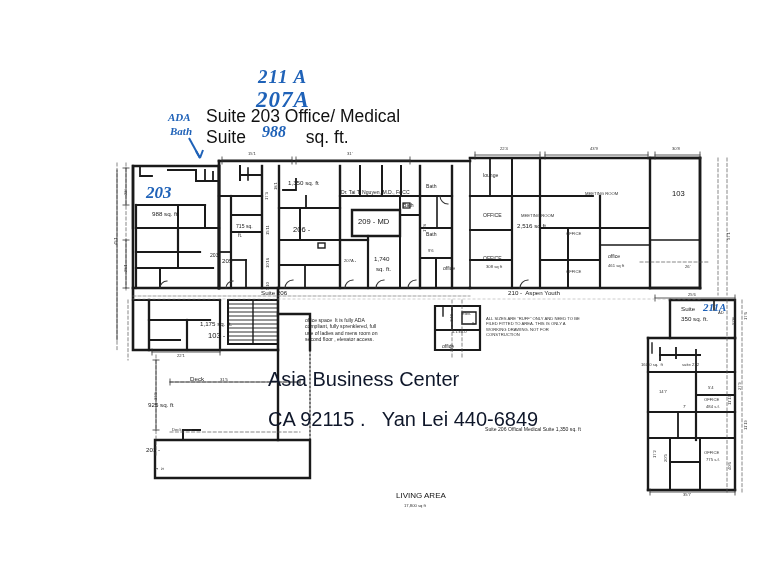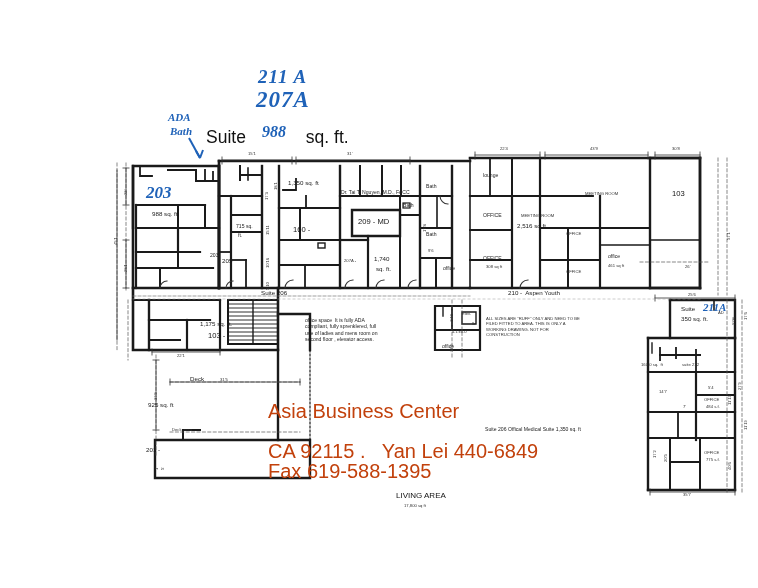--- a/index.html
+++ b/index.html
@@ -7,21 +7,21 @@
     width:758px;height:588px;
     background:#ffffff;
     font-family:"Liberation Sans", sans-serif;
     overflow:hidden;
     position:relative;
   }
   #sheet{position:absolute;left:0;top:0;width:758px;height:440px;padding-left:31px;}
   .t{position:absolute;white-space:pre;color:#111;line-height:1.05;}
   .blue{color:#1f62b8;font-family:"Liberation Serif",serif;font-weight:bold;font-style:italic;}
   .hdr{font-size:17.5px;color:#111;}
-  .big{font-size:20px;color:#c2410c;margin-top:32px;}
+  .big{font-size:20px;color:#0f172a;}
   .sm{font-size:6.2px;color:#1a1a1a;}
   .xs{font-size:5.1px;color:#222;}
   .xxs{font-size:4.2px;color:#333;}
   .md{font-size:7.6px;color:#111;}
   .rot{transform-origin:0 0;transform:rotate(-90deg);}
   svg{position:absolute;left:0;top:0;}
   .blurry{filter:blur(0.18px);}
 </style>
 </head>
 <body>
@@ -245,20 +245,21 @@
         <path d="M160 288 A7 7 0 0 1 167 281"></path>
         <path d="M520 288 A8 8 0 0 1 528 280"></path>
         <path d="M440 196 A8 8 0 0 0 448 204"></path>
       </g>
     </g>
   </svg>
 
   <div class="t blue" style="left:258px;top:67px;font-size:19px;letter-spacing:1px;">211 A</div>
   <div class="t blue" style="left:256px;top:88px;font-size:23px;letter-spacing:1px;">207A</div>
 
+  <div class="t hdr" style="left:206px;top:107px;">Suite 203 Office/ Medical</div>
   <div class="t hdr" style="left:206px;top:128px;">Suite </div>
   <div class="t blue" style="left:262px;top:124px;font-size:16px;">988</div>
   <div class="t hdr" style="left:301px;top:128px;"> sq. ft.</div>
 
   <div class="t blue" style="left:168px;top:112px;font-size:11px;">ADA</div>
   <div class="t blue" style="left:170px;top:126px;font-size:11px;">Bath</div>
   <svg width="40" height="30" style="left:186px;top:136px;">
     <path d="M3 2 L14 22" stroke="#1f62b8" stroke-width="2" fill="none"></path>
     <path d="M14 22 L10 15 M14 22 L17 14" stroke="#1f62b8" stroke-width="2" fill="none"></path>
   </svg>
@@ -272,21 +273,21 @@
   <div class="t sm" style="left:146px;top:447px;">201 -</div>
   <div class="t sm" style="left:190px;top:376px;">Deck</div>
   <div class="t sm" style="left:148px;top:402px;">925 sq. ft</div>
   <div class="t xxs" style="left:172px;top:428px;">Deck  area</div>
 
   <div class="t sm" style="left:222px;top:258px;">205</div>
   <div class="t xs" style="left:210px;top:253px;">203</div>
   <div class="t xs" style="left:236px;top:224px;">715 sq.</div>
   <div class="t xs" style="left:238px;top:233px;">ft.</div>
 
-  <div class="t md" style="left:293px;top:226px;">160 -</div>
+  <div class="t md" style="left:293px;top:226px;">206 -</div>
   <div class="t sm" style="left:288px;top:180px;">1,350 sq. ft</div>
   <div class="t sm" style="left:261px;top:290px;">Suite 206</div>
 
   <div class="t xs" style="left:341px;top:190px;">Dr. Tai T. Nguyen, M.D., FACC</div>
   <div class="t md" style="left:358px;top:218px;">209 - MD</div>
   <div class="t xxs" style="left:344px;top:259px;">207A -</div>
   <div class="t sm" style="left:374px;top:256px;">1,740</div>
   <div class="t sm" style="left:376px;top:266px;">sq. ft.</div>
 
   <div class="t xs" style="left:403px;top:203px;">Bath</div>
@@ -379,20 +380,19 @@
 
   <div style="position:absolute;left:486px;top:317px;">
     <div class="t xxs" style="position:relative;left:0;top:0;">ALL SIZES ARE "RUFF" ONLY AND NEED TO BE</div>
     <div class="t xxs" style="position:relative;left:0;top:1px;">FILED FITTED TO AREA. THIS IS ONLY A</div>
     <div class="t xxs" style="position:relative;left:0;top:2px;">WORKING DRAWING. NOT FOR</div>
     <div class="t xxs" style="position:relative;left:0;top:3px;">CONSTRUCTION</div>
   </div>
 
   <div class="t big" style="left:268px;top:369px;">Asia Business Center</div>
   <div class="t big" style="left:268px;top:409px;">CA 92115 .   Yan Lei 440-6849</div>
-  <div class="t big" style="left:268px;top:429px;">Fax 619-588-1395</div>
 
   <div class="t xs" style="left:485px;top:427px;">Suite 206 Offical Medical Suite 1,350 sq. ft</div>
 
   <div class="t" style="left:396px;top:492px;font-size:8px;">LIVING AREA</div>
   <div class="t xxs" style="left:404px;top:504px;">17,800 sq ft</div>
 
 </div>
 
 </body></html>

